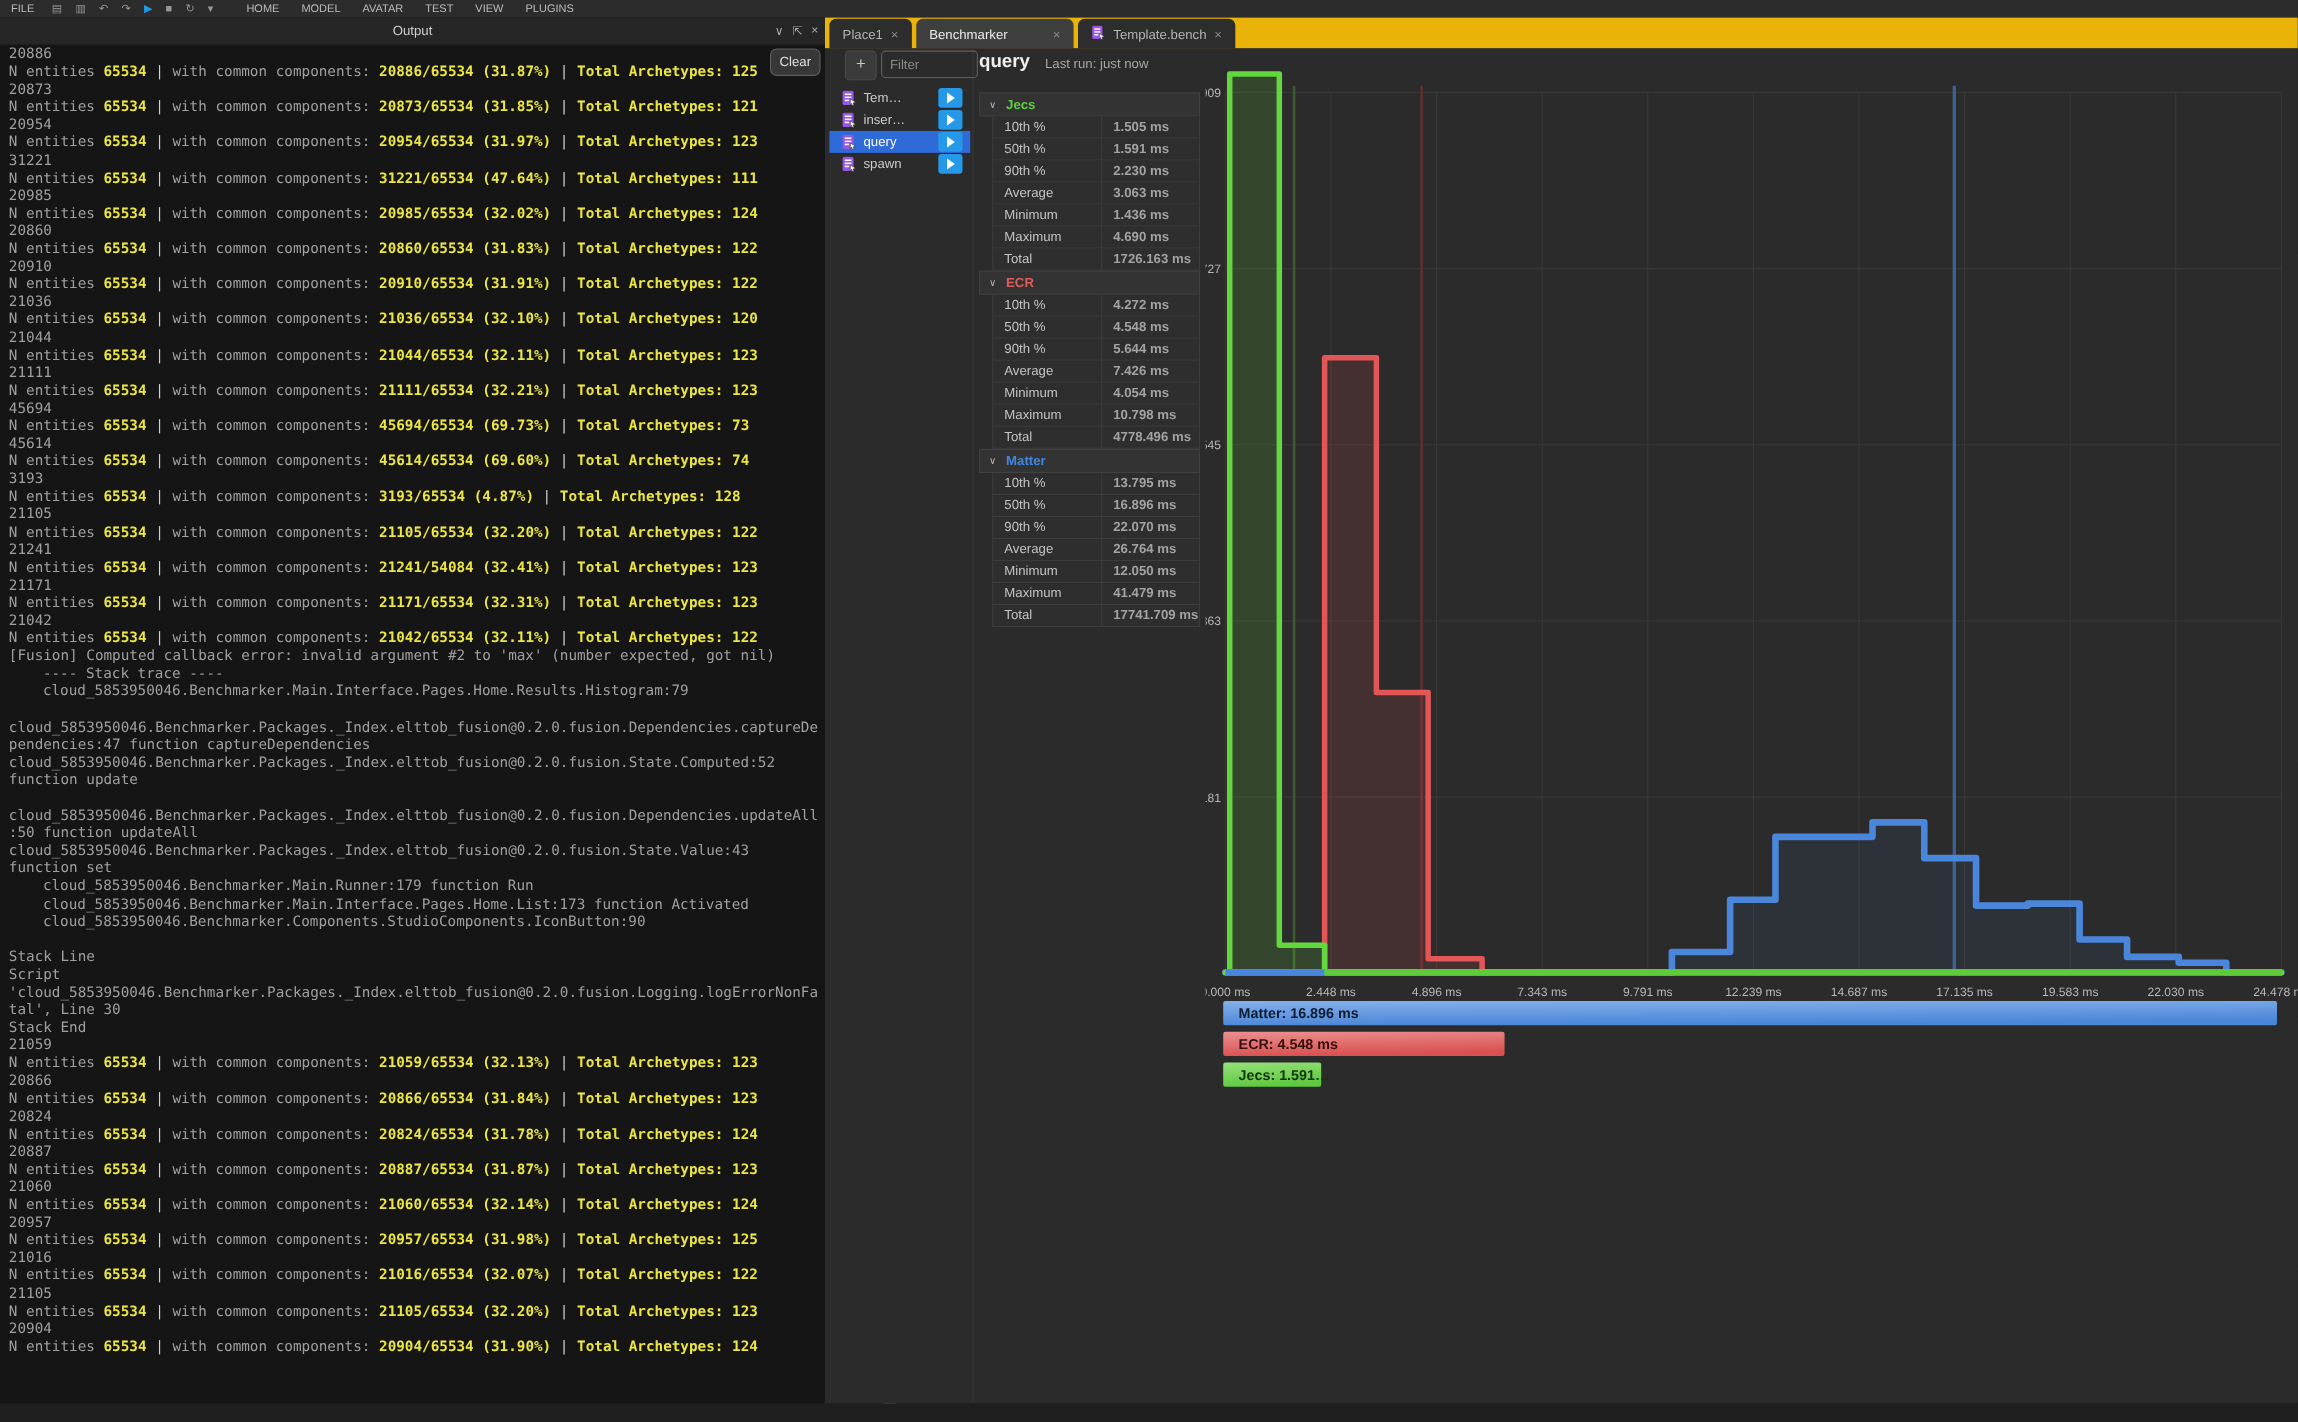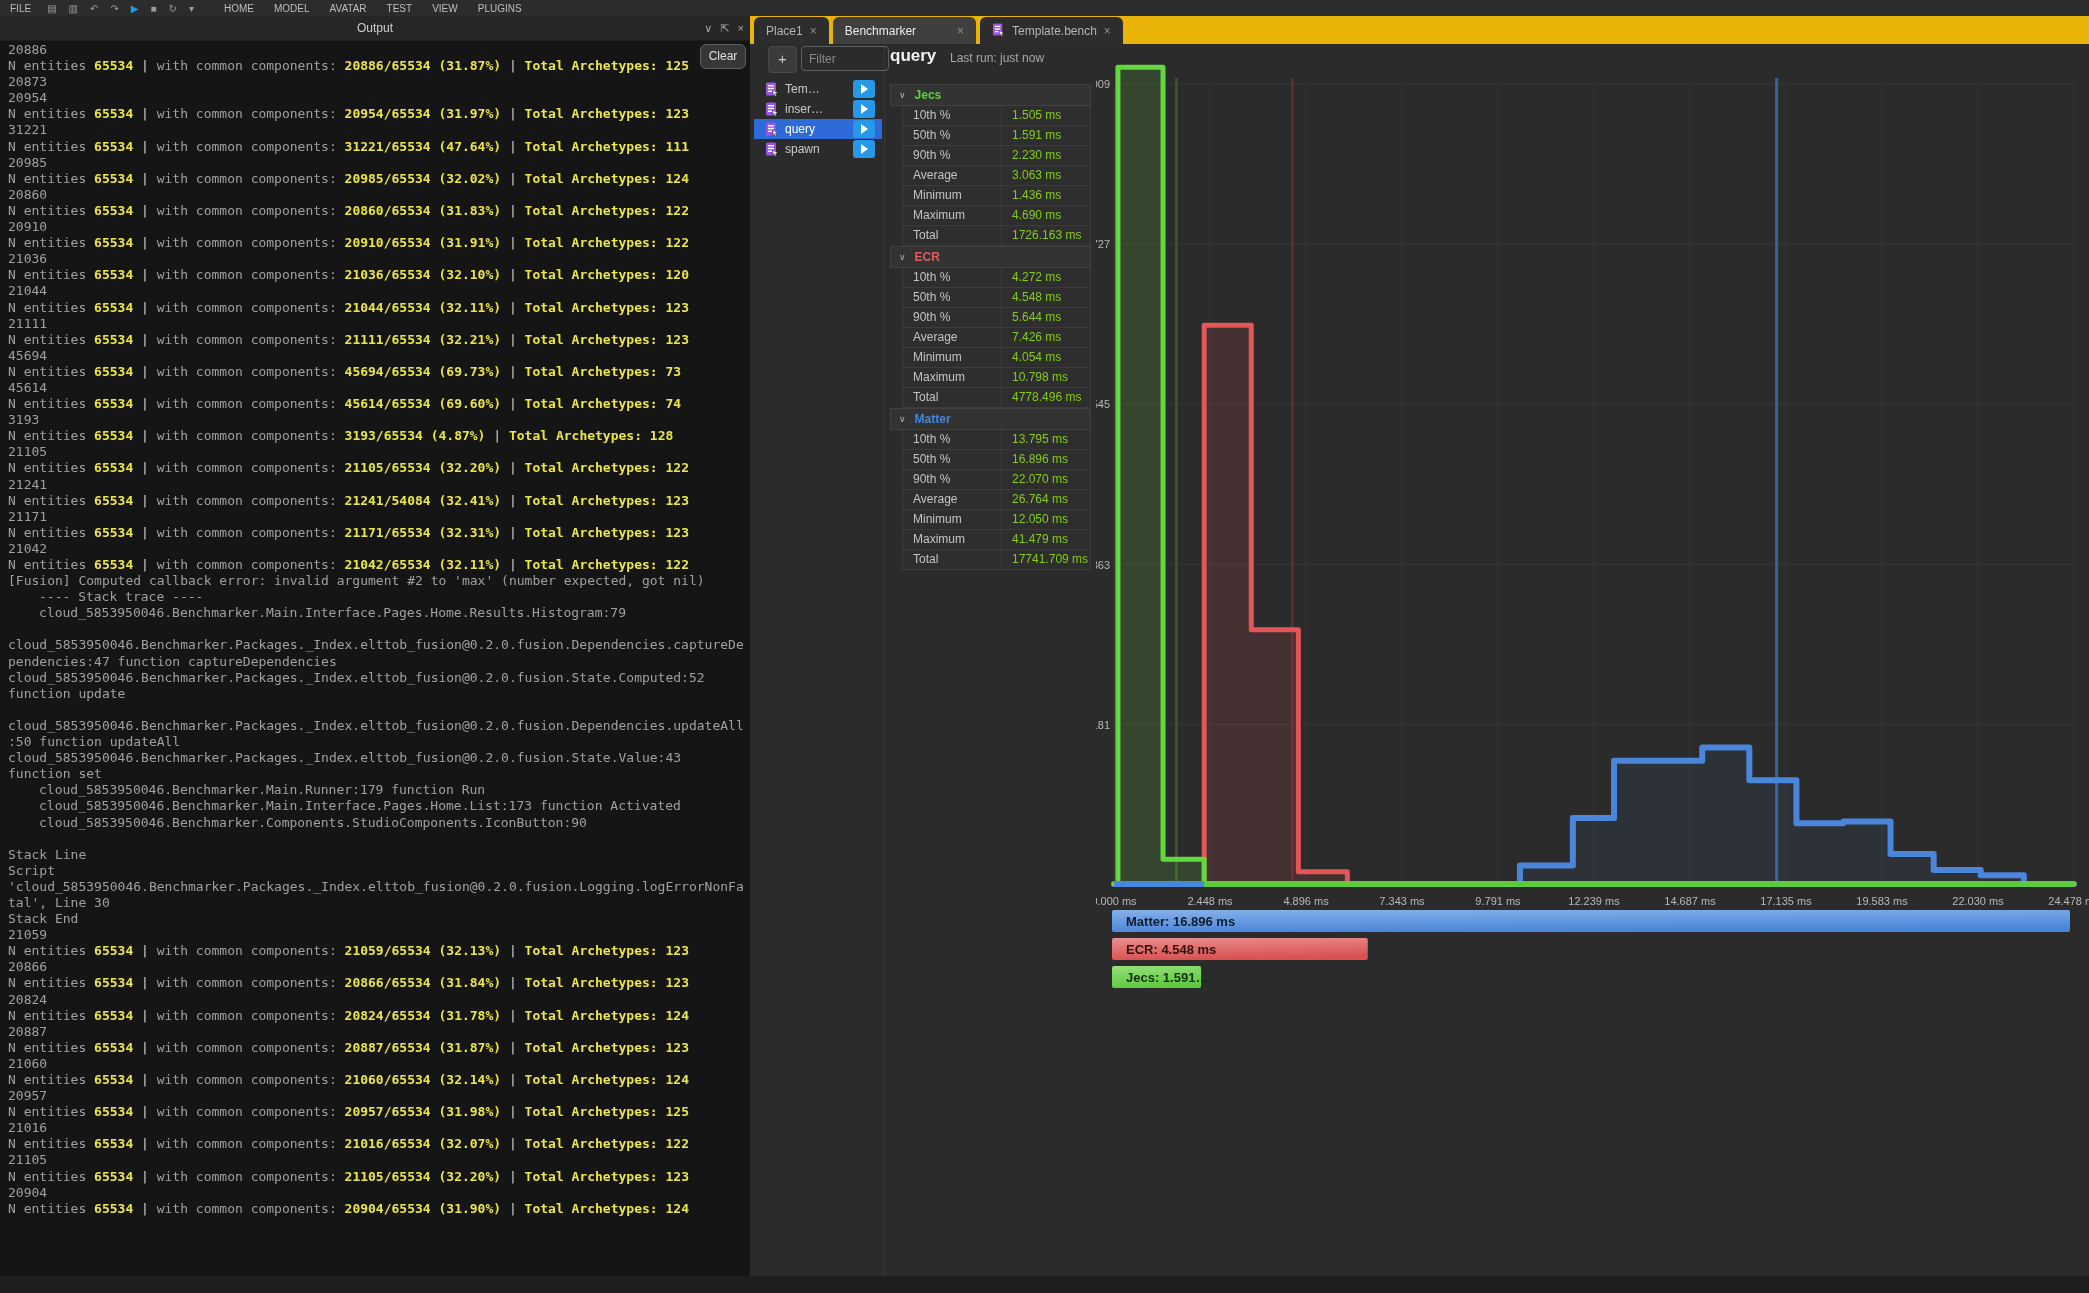--- a/index.html
+++ b/index.html
@@ -56,21 +56,21 @@
   
   #stats{left:890px;top:84px;width:201px;}
   .sec-header{position:relative;height:22px;background:#333333;border:1px solid #404040;box-sizing:border-box;
               display:flex;align-items:center;}
   .sec-chev{margin-left:8px;font-size:9px;color:#b5b5b5;}
   .sec-name{margin-left:9px;font-size:12px;font-weight:bold;}
   .stat-row{position:relative;height:20px;margin-left:12px;background:#2e2e2e;
             border:1px solid #3c3c3c;border-top:none;box-sizing:border-box;display:flex;}
   .stat-label{width:88px;font-size:12px;color:#c4c4c4;line-height:18px;padding-left:10px;
               border-right:1px solid #3c3c3c;}
-  .stat-value{flex:1;font-size:12px;color:#84cc16;line-height:18px;padding-left:10px;}
+  .stat-value{flex:1;font-size:12px;color:#a3a3a3;line-height:18px;padding-left:10px;font-weight:bold;}
   
   #chart-wrap{left:1096px;top:56px;width:993px;height:950px;}
   
   #plugin-footer{right:7px;top:1276px;font-size:15px;font-style:italic;color:#9a9a9a;}
   #panel-tools{left:777px;top:1275px;display:flex;gap:10px;align-items:center;}
   #gear-icon{font-size:15px;color:#b5b5b5;}
   #results-icon{width:15px;height:15px;border:1.5px solid #b5b5b5;border-radius:3px;position:relative;}
   #results-icon i{position:absolute;bottom:2px;width:2px;background:#b5b5b5;}
   
   #status-tabs{left:6px;top:1279px;display:flex;gap:6px;font-size:10px;color:#c0c0c0;}
@@ -109,20 +109,21 @@
         <span>∨</span>
         <span>⇱</span>
         <span>×</span>
       </div>
     </div>
     <div id="clear-button" class="abs">Clear</div>
     <div id="console" class="abs">
         <div class="cline">20886</div>
         <div class="cline"><span>N entities </span><span class="yl">65534</span><span> </span><span class="pipe">|</span><span> with common components: </span><span class="yl">20886/65534 (31.87%)</span><span> </span><span class="pipe">|</span><span> </span><span class="yl">Total Archetypes: 125</span></div>
         <div class="cline">20873</div>
+        <div class="cline"><span>N entities </span><span class="yl">65534</span><span> </span><span class="pipe">|</span><span> with common components: </span><span class="yl">20873/65534 (31.85%)</span><span> </span><span class="pipe">|</span><span> </span><span class="yl">Total Archetypes: 121</span></div>
         <div class="cline">20954</div>
         <div class="cline"><span>N entities </span><span class="yl">65534</span><span> </span><span class="pipe">|</span><span> with common components: </span><span class="yl">20954/65534 (31.97%)</span><span> </span><span class="pipe">|</span><span> </span><span class="yl">Total Archetypes: 123</span></div>
         <div class="cline">31221</div>
         <div class="cline"><span>N entities </span><span class="yl">65534</span><span> </span><span class="pipe">|</span><span> with common components: </span><span class="yl">31221/65534 (47.64%)</span><span> </span><span class="pipe">|</span><span> </span><span class="yl">Total Archetypes: 111</span></div>
         <div class="cline">20985</div>
         <div class="cline"><span>N entities </span><span class="yl">65534</span><span> </span><span class="pipe">|</span><span> with common components: </span><span class="yl">20985/65534 (32.02%)</span><span> </span><span class="pipe">|</span><span> </span><span class="yl">Total Archetypes: 124</span></div>
         <div class="cline">20860</div>
         <div class="cline"><span>N entities </span><span class="yl">65534</span><span> </span><span class="pipe">|</span><span> with common components: </span><span class="yl">20860/65534 (31.83%)</span><span> </span><span class="pipe">|</span><span> </span><span class="yl">Total Archetypes: 122</span></div>
         <div class="cline">20910</div>
         <div class="cline"><span>N entities </span><span class="yl">65534</span><span> </span><span class="pipe">|</span><span> with common components: </span><span class="yl">20910/65534 (31.91%)</span><span> </span><span class="pipe">|</span><span> </span><span class="yl">Total Archetypes: 122</span></div>

